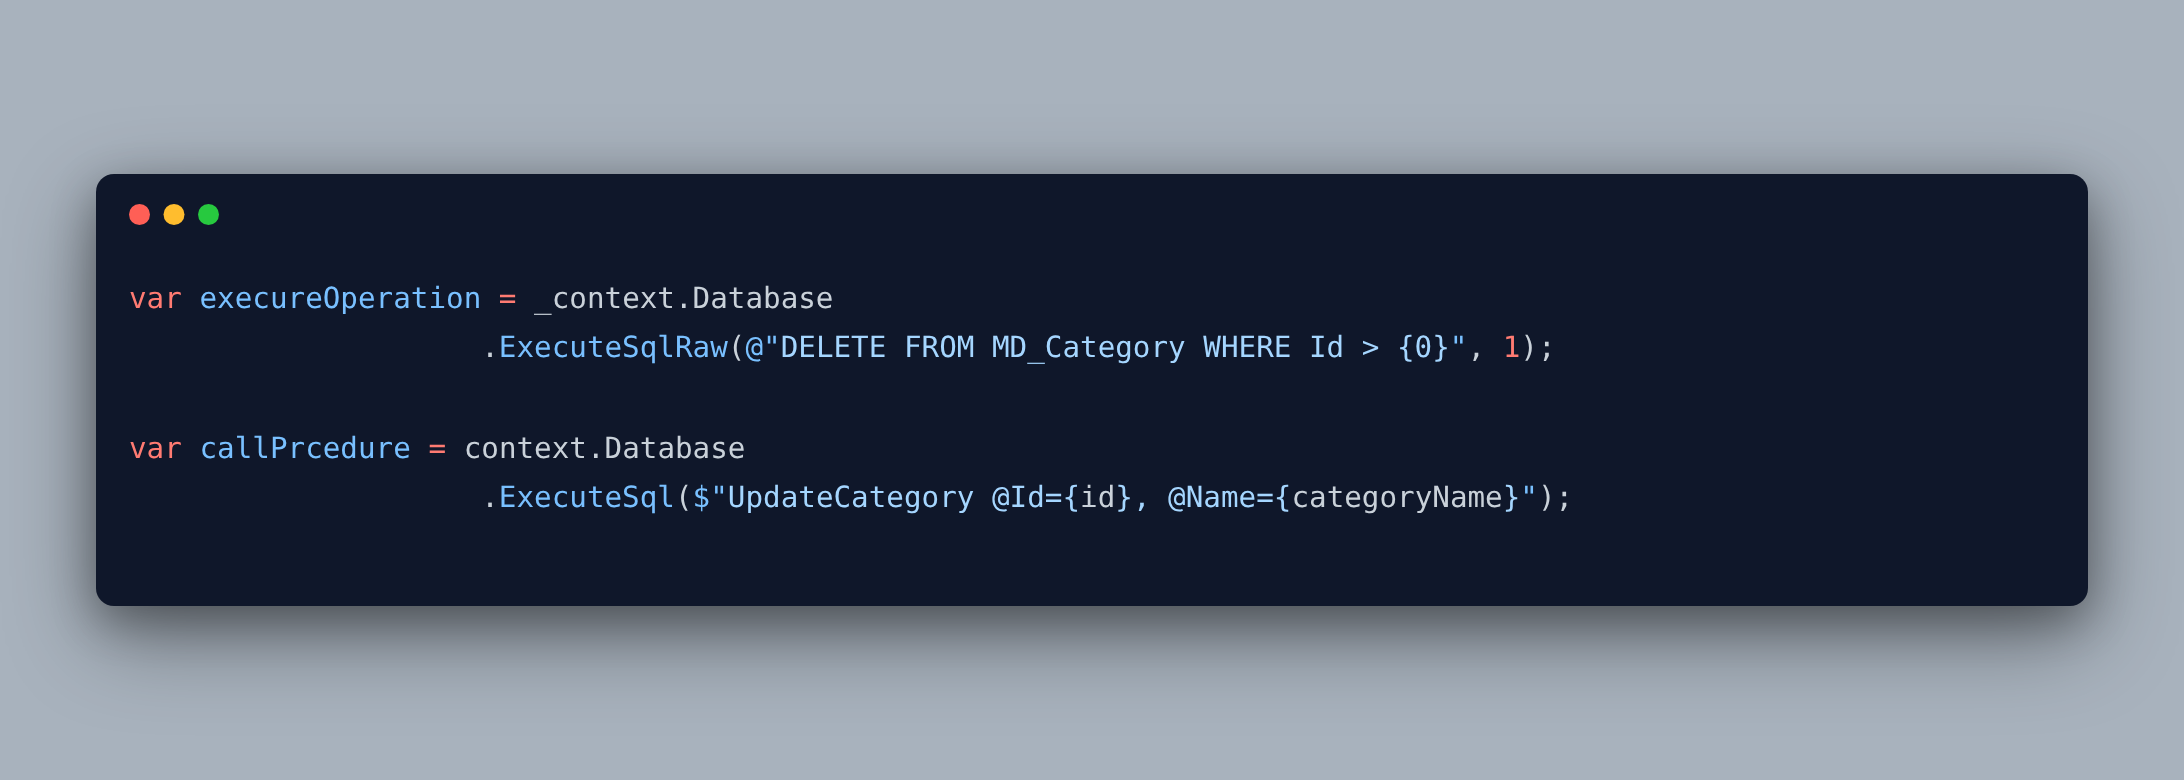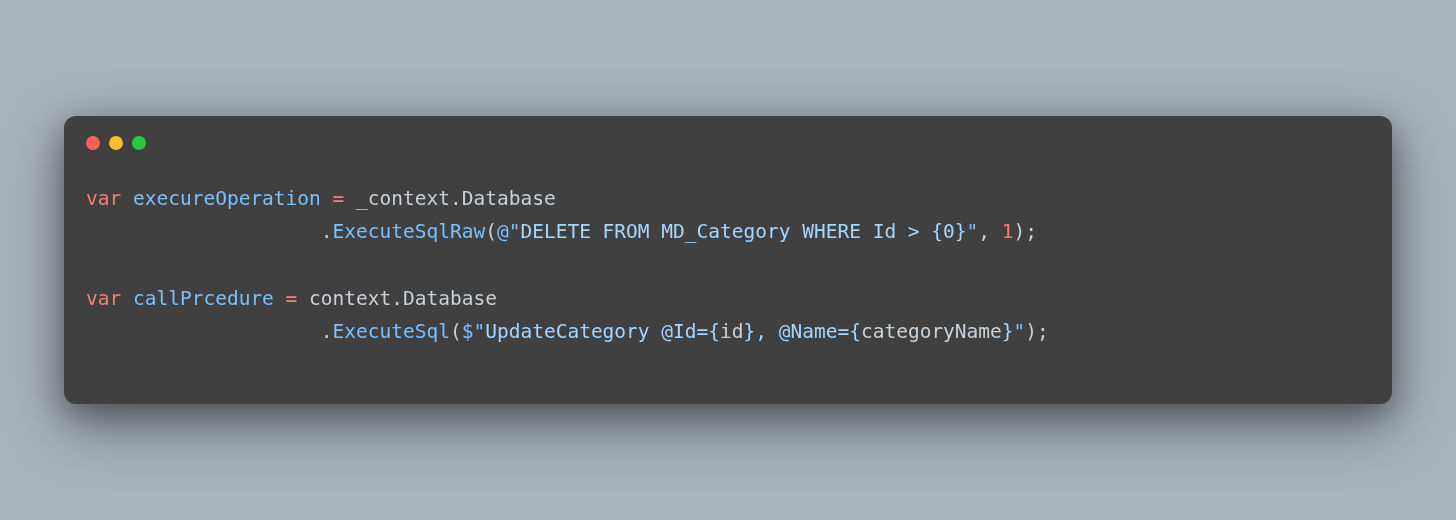--- a/index.html
+++ b/index.html
@@ -10,21 +10,21 @@
     body {
       background: #a8b2bd;
       width: 1456px;
       height: 520px;
       display: flex;
       align-items: center;
       justify-content: center;
       font-family: 'Menlo', 'Monaco', 'Consolas', monospace;
     }
     .code-window {
-      background: #404040;
+      background: #0f172a;
       border-radius: 12px;
       width: 1328px;
       padding: 0;
       box-shadow: 0 20px 60px rgba(0, 0, 0, 0.4), 0 10px 30px rgba(0, 0, 0, 0.3);
     }
     .window-controls {
       display: flex;
       gap: 9px;
       padding: 20px 22px 0 22px;
     }

